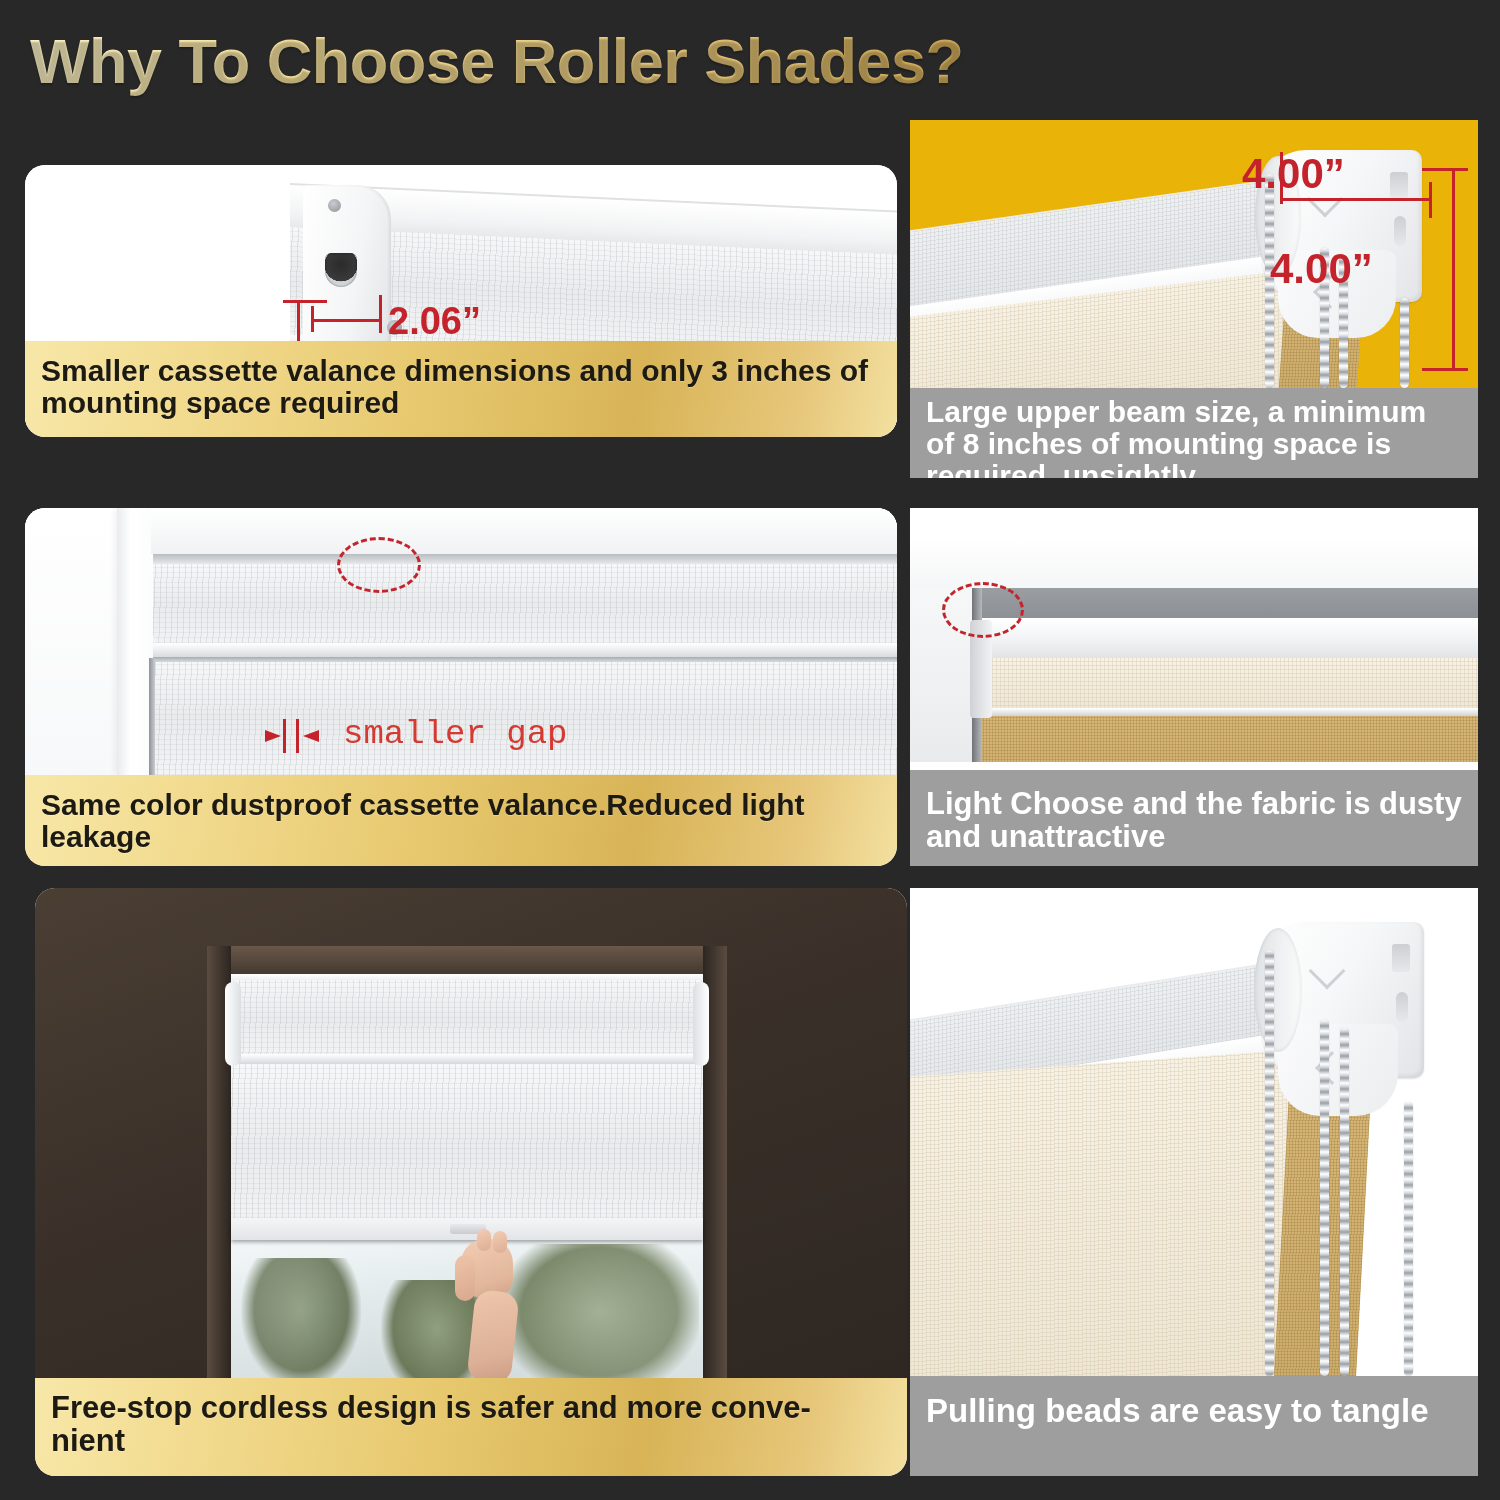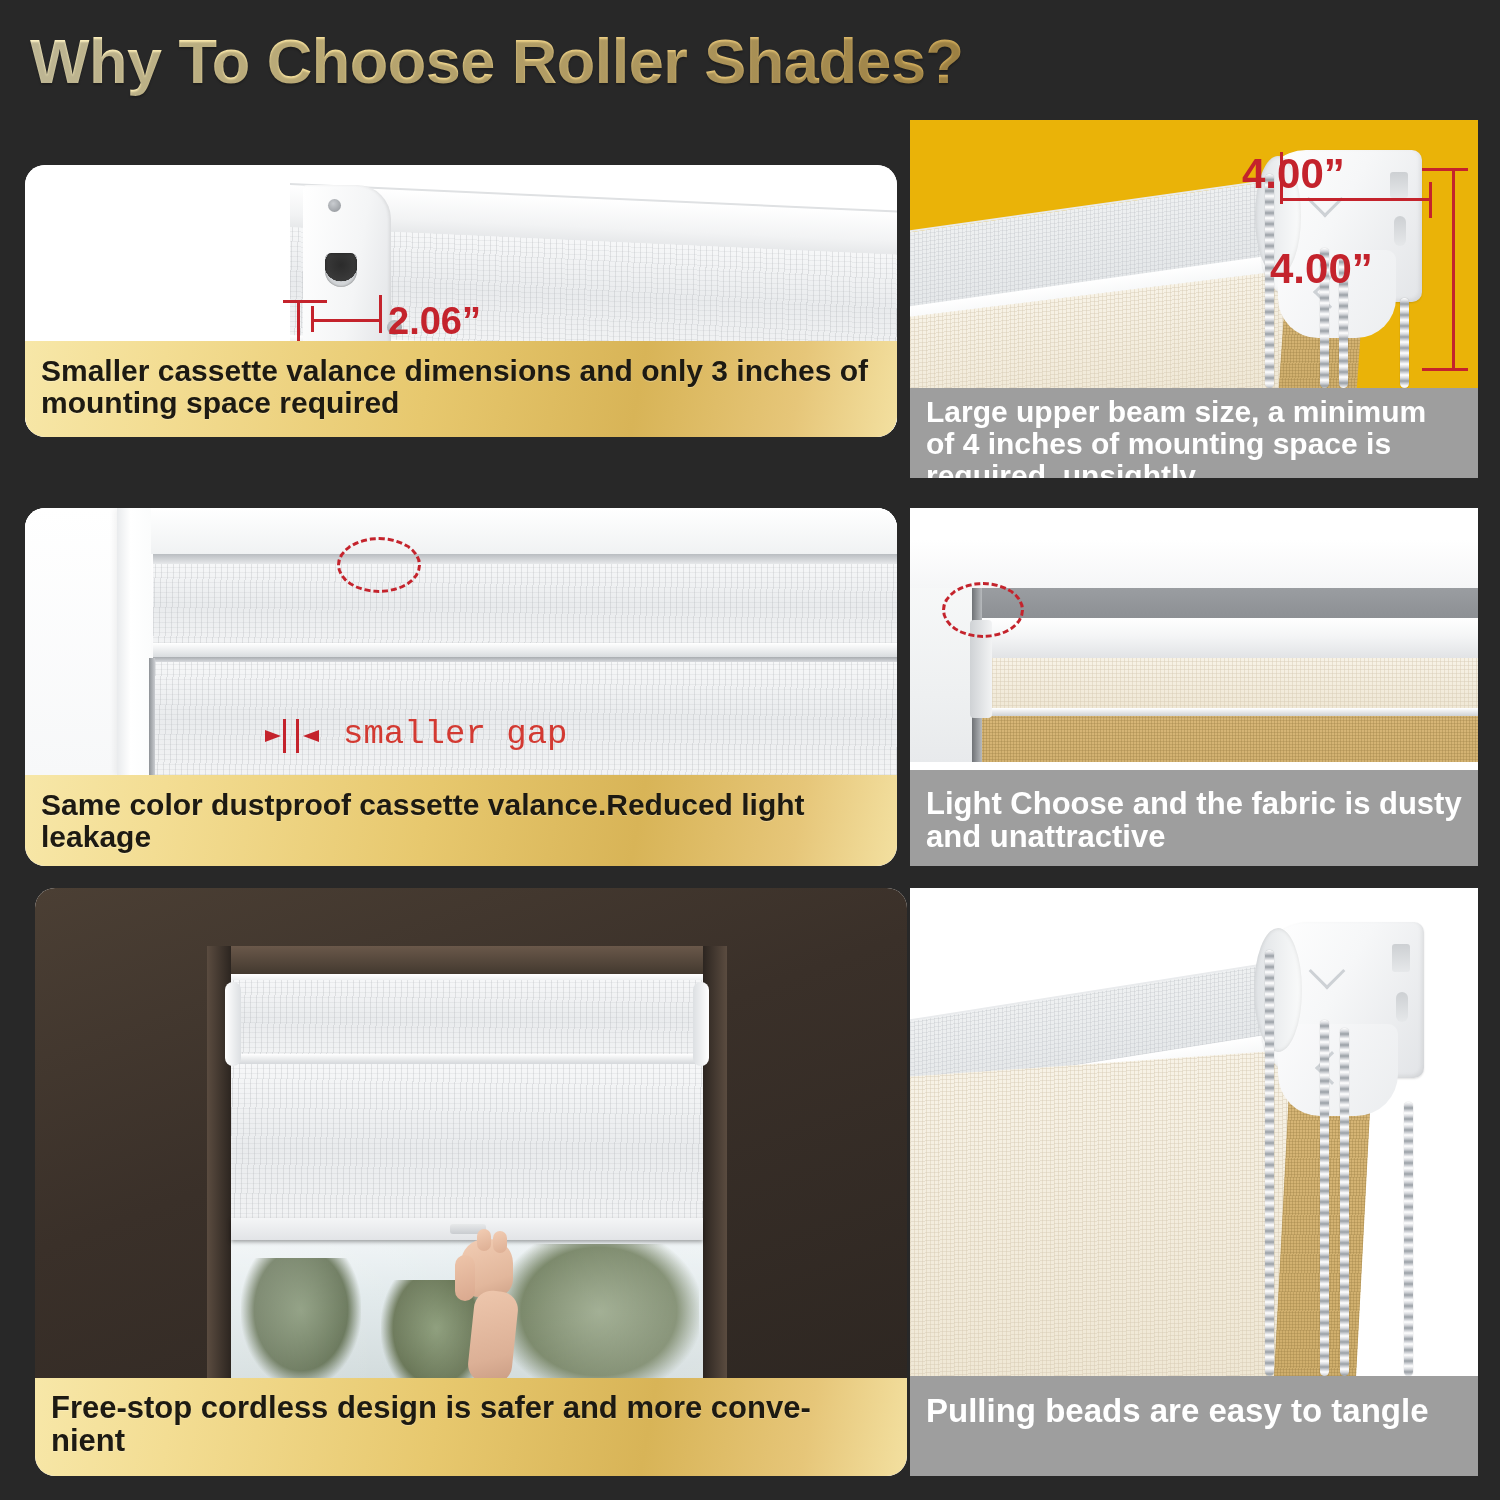--- a/index.html
+++ b/index.html
@@ -240,21 +240,21 @@
       <div class="dim-line" style="left:370px; top:32px; width:3px; height:52px;"></div>
       <div class="dim-line" style="left:519px; top:62px; width:3px; height:36px;"></div>
       <div class="dim-text" style="left:332px; top:30px; font-size:42px;">4.00”</div>
 
       <div class="dim-line" style="left:542px; top:50px; width:3px; height:200px;"></div>
       <div class="dim-line" style="left:512px; top:48px; width:46px; height:3px;"></div>
       <div class="dim-line" style="left:512px; top:248px; width:46px; height:3px;"></div>
       <div class="dim-text" style="left:360px; top:125px; font-size:42px;">4.00”</div>
     </div>
     <div class="caption gray" style="height:90px; font-size:30px; padding-top:8px;">
-      <span>Large upper beam size, a minimum of 4 inches of mounting space is required, unsightly</span>
+      <span>Large upper beam size, a minimum of 8 inches of mounting space is required, unsightly</span>
     </div>
   </div>
 
   <div class="panel good" style="left:25px; top:508px; width:872px; height:358px;">
     <div class="photo" style="height:267px; background:#ffffff;">
 
       <div class="abs" style="left:0; top:0; width:872px; height:267px;
                   background:linear-gradient(180deg,#ffffff 0%,#f7f8f9 100%);"></div>
       <div class="abs" style="left:92px; top:0; width:34px; height:267px;
                   background:linear-gradient(90deg,#e9ebed 0%,#ffffff 40%,#fbfcfc 100%);

